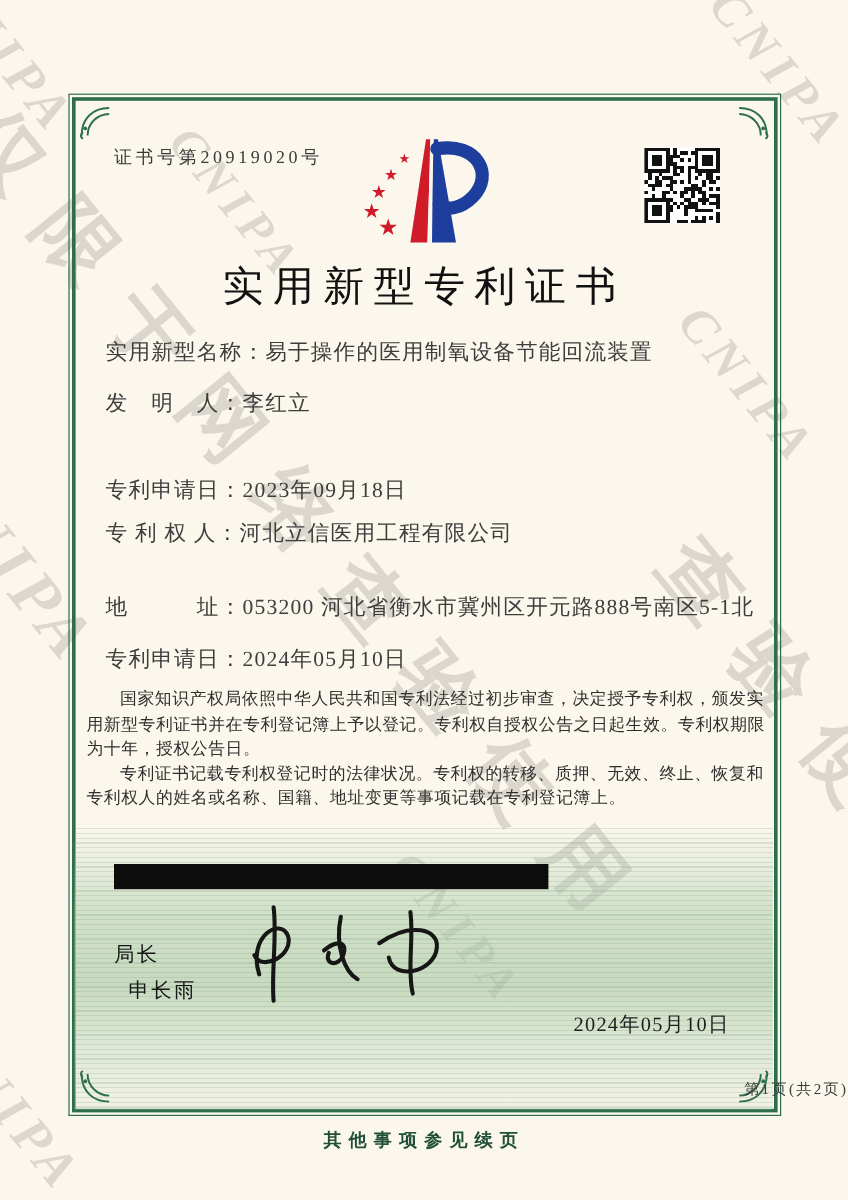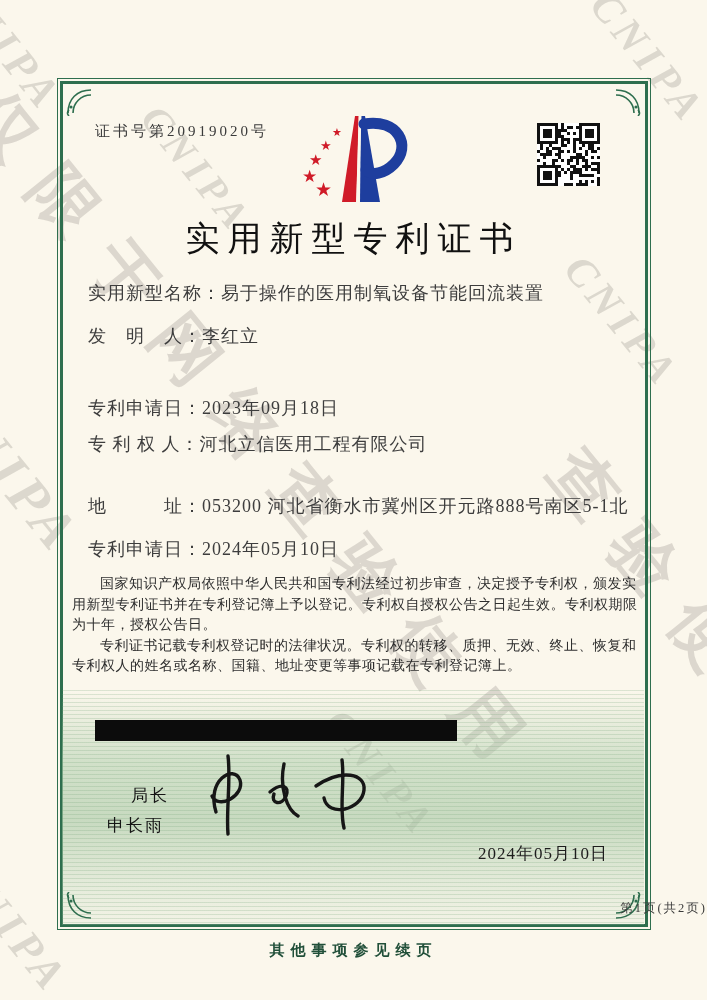--- a/index.html
+++ b/index.html
@@ -40,21 +40,21 @@
   .grant-right{position:absolute;left:352px;top:0;}
 
   
   .paras{position:absolute;left:72px;top:574px;width:566px;z-index:4;font-size:14px;line-height:20.5px;
          color:#2e2e2e;letter-spacing:.5px;}
   .paras p{margin:0;text-indent:2em;}
 
   .redact{position:absolute;left:95px;top:720px;width:362px;height:21px;background:#0c0c0c;z-index:5;}
 
   
-  .sig-title{position:absolute;left:95px;top:784px;font-size:17px;color:#151515;z-index:5;letter-spacing:2px;margin-left:36px;}
+  .sig-title{position:absolute;left:95px;top:784px;font-size:17px;color:#151515;z-index:5;letter-spacing:2px;}
   .sig-name{position:absolute;left:107px;top:814px;font-size:17px;color:#151515;z-index:5;letter-spacing:2px;}
   .sig-hand{position:absolute;left:190px;top:752px;width:195px;height:92px;z-index:5;}
   .issue-date{position:absolute;left:478px;top:842px;font-size:17px;color:#1d1d1d;z-index:5;letter-spacing:1px;}
 
   .page-info{position:absolute;left:0;top:900px;width:100%;text-align:right;font-size:12.5px;color:#3b3b3b;
              letter-spacing:2px;z-index:5;}
   .footer-note{position:absolute;left:0;top:941px;width:100%;text-align:center;font-size:15px;color:#214f39;
                font-weight:bold;letter-spacing:6px;z-index:5;}
 </style>
 </head>

